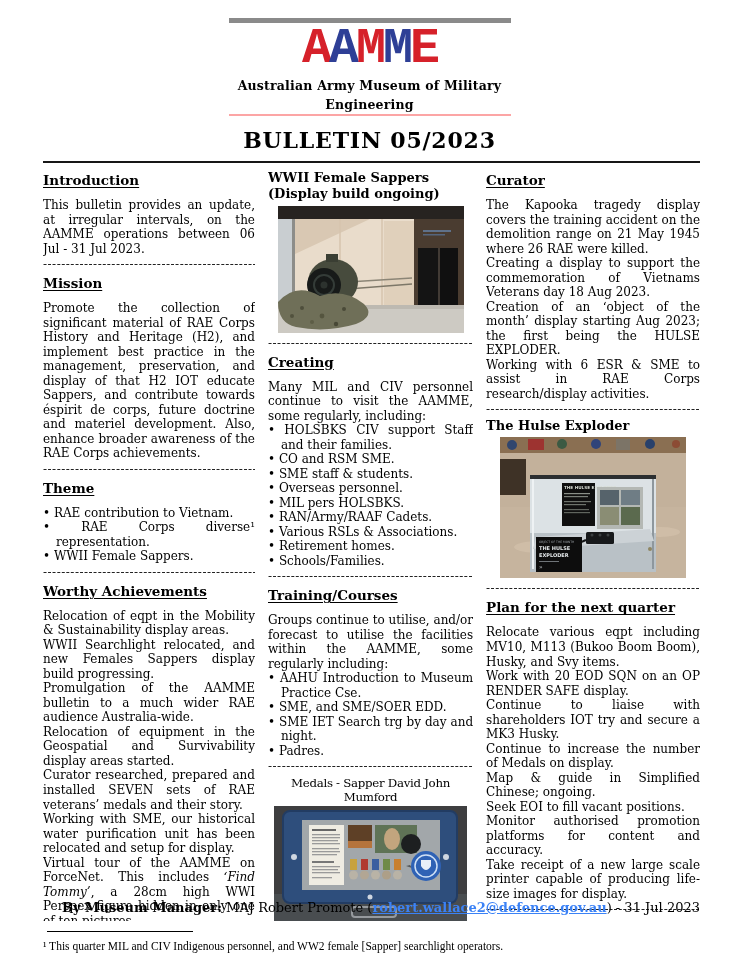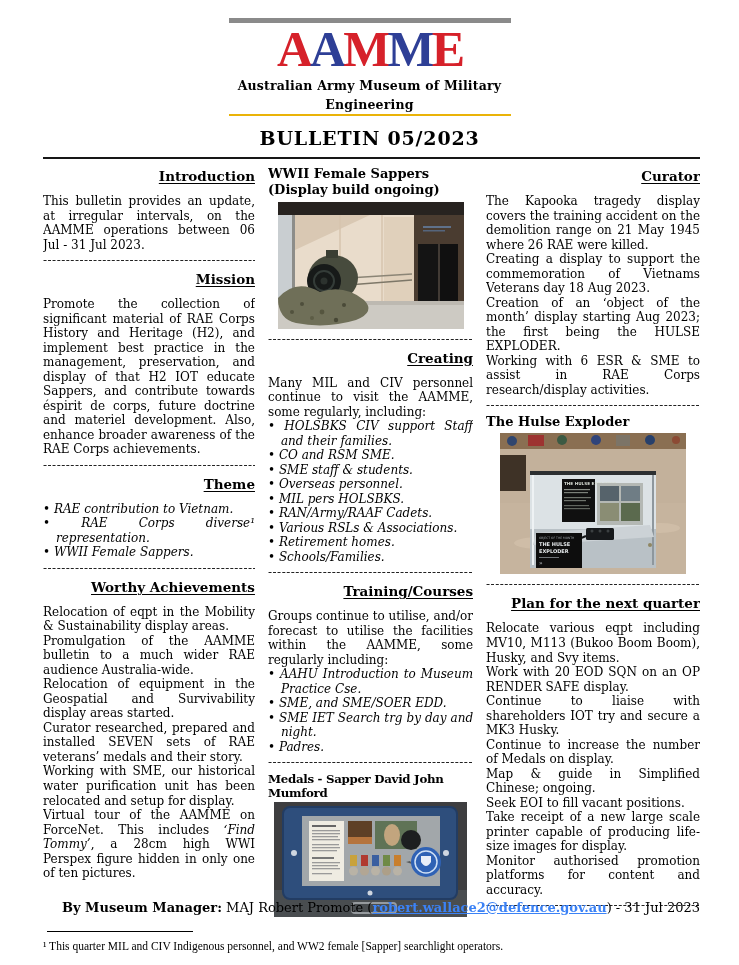--- a/index.html
+++ b/index.html
@@ -4,52 +4,52 @@
 <style>
   html,body { margin:0; padding:0; background:#ffffff; }
   .page {
     position:relative; width:739px; height:965px; background:#ffffff;
     font-family:"DejaVu Serif", serif; color:#000; overflow:hidden;
   }
   
   header { text-align:center; padding-top:18px; }
   .logo-bar { width:282px; height:5px; background:#8a8a8a; margin:0 auto; }
   .logo-letters {
-    font-family:Liberation Serif, serif; font-weight:bold;
+    font-family:Liberation Mono, monospace; font-weight:bold;
     font-size:50px; line-height:52px; letter-spacing:-3px; user-select:none;
   }
   .c-red  { color:#d6212a; }
   .c-blue { color:#2e3f96; }
-  .logo-subtitle-wrap { width:282px; margin:0 auto; border-bottom:2px solid #eab308; padding-bottom:1px; }
+  .logo-subtitle-wrap { width:282px; margin:0 auto; border-bottom:2px solid #fca5a5; padding-bottom:1px; }
   .logo-subtitle { font-size:12.5px; font-weight:bold; letter-spacing:0.2px; }
-  .title { margin:11px 16px 8px; font-size:19px; font-weight:bold; letter-spacing:0.8px; }
+  .title { margin:11px 16px 8px; font-size:22px; font-weight:bold; letter-spacing:0.8px; }
   .top-rule { border-top:2px solid #171717; margin:0 39px 4px 43px; }
 
   
   .columns { display:flex; gap:13px; padding:2px 39px 0 43px; height:752px; overflow:hidden; }
   .col { overflow:hidden; }
   .col-left  { width:216px; }
   .col-mid   { width:209px; }
   .col-right { width:218px; }
 
   .section-heading {
     font-size:13.5px; font-weight:bold; text-decoration:underline;
-    text-underline-offset:2px; margin:3px 0 0;text-align:right;
+    text-underline-offset:2px; margin:3px 0 0;
   }
   .body { font-size:12px; line-height:1.21; text-align:justify; margin:10px 0 0; }
   .body.cont { margin:0; }
   .sep {
     font-size:12px; line-height:15px; white-space:nowrap; overflow:hidden;
     color:#222; margin:1px 0; letter-spacing:0.5px;
   }
   ul.bullets { list-style:none; margin:10px 0 0; padding:0; font-size:12px; line-height:1.21; }
-  ul.bullets li { padding-left:13px; text-indent:-13px; text-align:justify;font-style:italic; }
+  ul.bullets li { padding-left:13px; text-indent:-13px; text-align:justify; }
   ul.bullets li::before { content:"\2022\00a0"; }
   .center-title { text-align:left; font-weight:bold; font-size:13px; line-height:1.25; margin:1px 0 3px; }
-  .medals-caption { font-weight:bold; font-size:11.8px; margin:2px 0 2px; letter-spacing:-0.3px; }
+  .medals-caption { text-align:center; font-weight:normal; font-size:11.8px; margin:2px 0 2px; letter-spacing:-0.3px; }
   .photo { display:block; margin:2px auto 3px; }
   .link { color:#3b82f6; text-decoration:underline;font-weight:bold; }
   .italic { font-style:italic; }
 
   
   .byline { position:absolute; right:39px; bottom:50px; left:43px; text-align:right; font-size:13px; }
   .byline b { font-weight:bold; }
   .footnote-rule { position:absolute; left:47px; bottom:33px; width:146px; border-top:1.5px solid #000; }
   .footnote { position:absolute; left:43px; bottom:13px; font-family:"Liberation Serif", serif; font-size:11.5px; }
 </style>
@@ -83,20 +83,21 @@
       <div class="section-heading">Theme</div>
       <ul class="bullets">
         <li>RAE contribution to Vietnam.</li>
         <li>RAE Corps diverse¹ representation.</li>
         <li>WWII Female Sappers.</li>
       </ul>
       <div class="sep">------------------------------------------------------------------</div>
 
       <div class="section-heading">Worthy Achievements</div>
       <p class="body">Relocation of eqpt in the Mobility &amp; Sustainability display areas.</p>
+      <p class="body cont">WWII Searchlight relocated, and new Females Sappers display build progressing.</p>
       <p class="body cont">Promulgation of the AAMME bulletin to a much wider RAE audience Australia-wide.</p>
       <p class="body cont">Relocation of equipment in the Geospatial and Survivability display areas started.</p>
       <p class="body cont">Curator researched, prepared and installed SEVEN sets of RAE veterans’ medals and their story.</p>
       <p class="body cont">Working with SME, our historical water purification unit has been relocated and setup for display.</p>
       <p class="body cont"><span>Virtual tour of the AAMME on ForceNet. This includes </span><span class="italic">‘Find Tommy’</span><span>, a 28cm high WWI Perspex figure hidden in only one of ten pictures.</span></p>
 
     </section>
 
     <section class="col col-mid">
       <div class="center-title">
@@ -290,22 +291,22 @@
 
       <div class="sep">------------------------------------------------------------------</div>
 
       <div class="section-heading">Plan for the next quarter</div>
       <p class="body">Relocate various eqpt including MV10, M113 (Bukoo Boom Boom), Husky, and Svy items.</p>
       <p class="body cont">Work with 20 EOD SQN on an OP RENDER SAFE display.</p>
       <p class="body cont">Continue to liaise with shareholders IOT try and secure a MK3 Husky.</p>
       <p class="body cont">Continue to increase the number of Medals on display.</p>
       <p class="body cont">Map &amp; guide in Simplified Chinese; ongoing.</p>
       <p class="body cont">Seek EOI to fill vacant positions.</p>
+      <p class="body cont">Monitor authorised promotion platforms for content and accuracy.</p>
       <p class="body cont">Take receipt of a new large scale printer capable of producing life-size images for display.</p>
-      <p class="body cont">Monitor authorised promotion platforms for content and accuracy.</p>
       <div class="sep">------------------------------------------------------------------</div>
 
     </section>
 
   </main>
 
   <div class="byline"><b>By Museum Manager:</b><span> MAJ Robert Promote (</span><a href="#" class="link">robert.wallace2@defence.gov.au</a><span>) - 31 Jul 2023</span></div>
 
   <div class="footnote-rule"></div>
   <div class="footnote">¹ This quarter MIL and CIV Indigenous personnel, and WW2 female [Sapper] searchlight operators.</div>

